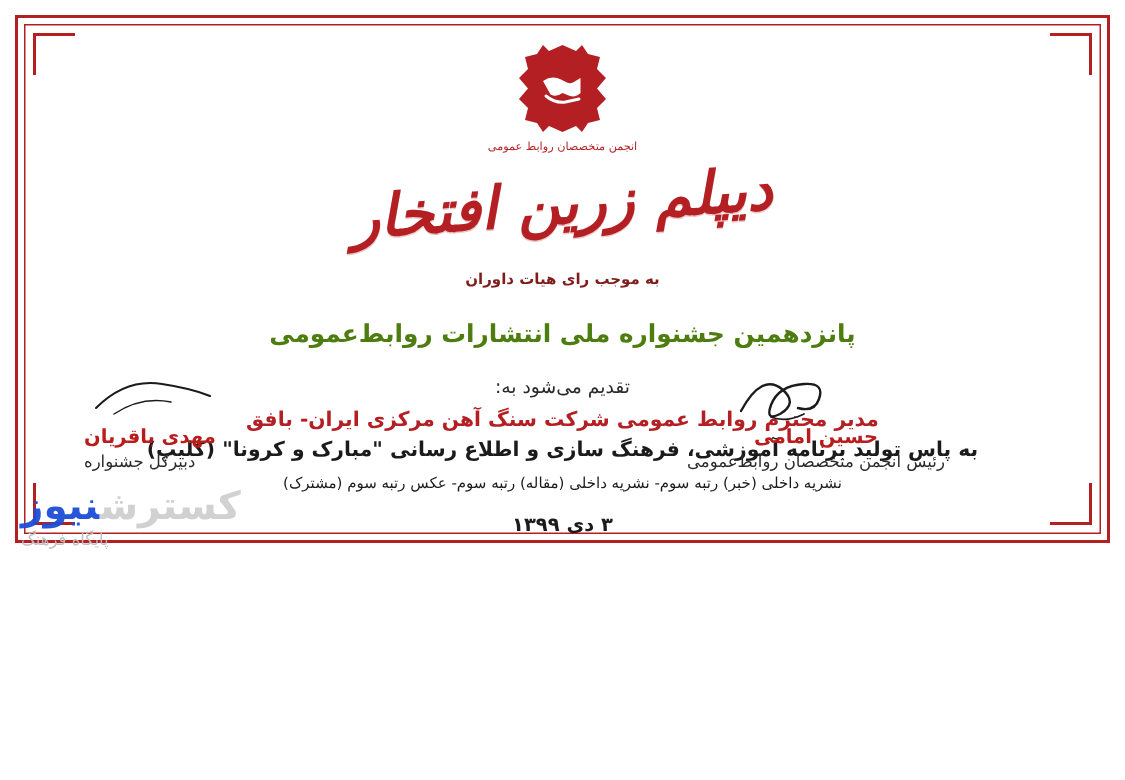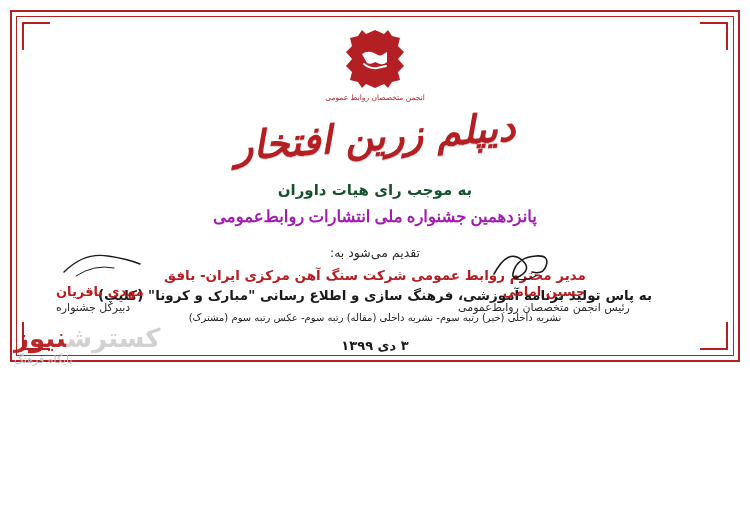--- a/index.html
+++ b/index.html
@@ -92,30 +92,29 @@
     font-weight: bold;
     font-style: italic;
     line-height: 1.25;
     transform: rotate(-4deg);
     display: inline-block;
     text-shadow: 0 1px 0 rgba(180,31,36,0.25);
   }
 
   .line-board {
     margin-top: 20px;
-    font-size: 15px;
-    color: #14532d;
+    font-size: 10px;
+    color: #7f1d1d;
     font-weight: bold;
   }
   .line-festival {
-    margin-top: 8px;
+    margin-top: 21px;
     font-size: 16.5px;
-    color: #a21caf;
-    font-weight: bold;
-    font-family: Liberation Serif, serif;
+    color: #4d7c0f;
+    font-weight: bold;
   }
   .line-presented {
     margin-top: 18px;
     font-size: 12.5px;
     color: #2a2a2a;
   }
 
   .recipient-name {
     margin-top: 12px;
     font-size: 17px;
@@ -187,21 +186,21 @@
     direction: rtl;
     opacity: 0.95;
   }
   .wm-main {
     font-size: 26px;
     font-weight: bold;
     color: #cfcfcf;
     letter-spacing: 1px;
     line-height: 1;
   }
-  .wm-main .wm-accent { color: #b91c1c; }
+  .wm-main .wm-accent { color: #1d4ed8; }
   .wm-sub {
     font-size: 11px;
     color: #bdbdbd;
     margin-top: 2px;
   }
 </style>
 </head>
 <body>
 
 <div class="certificate">

